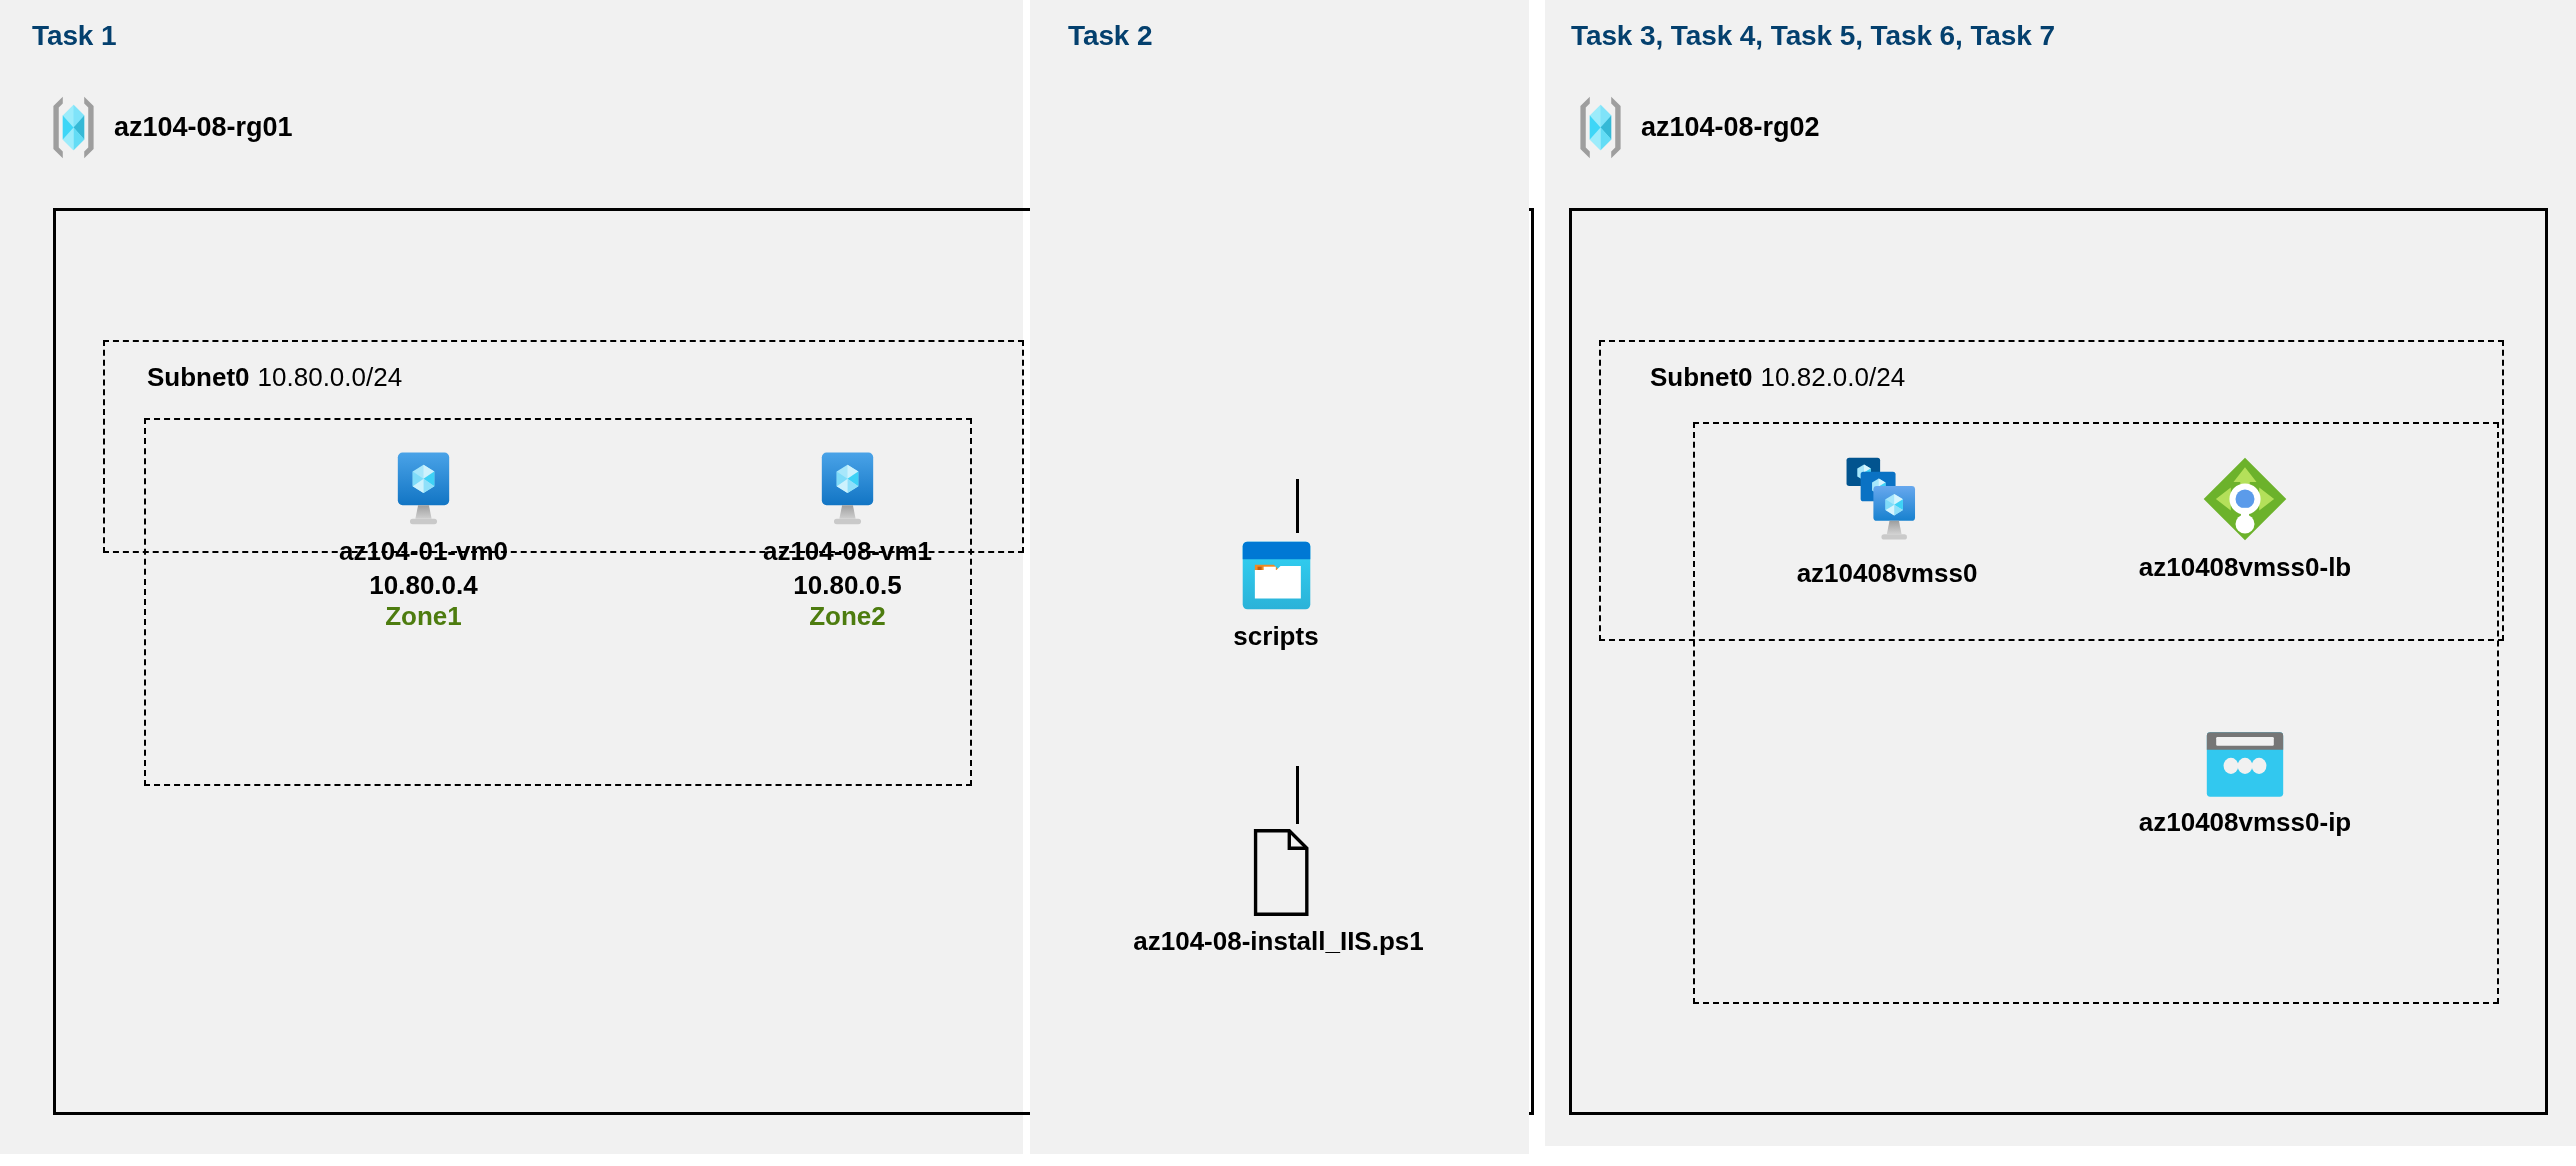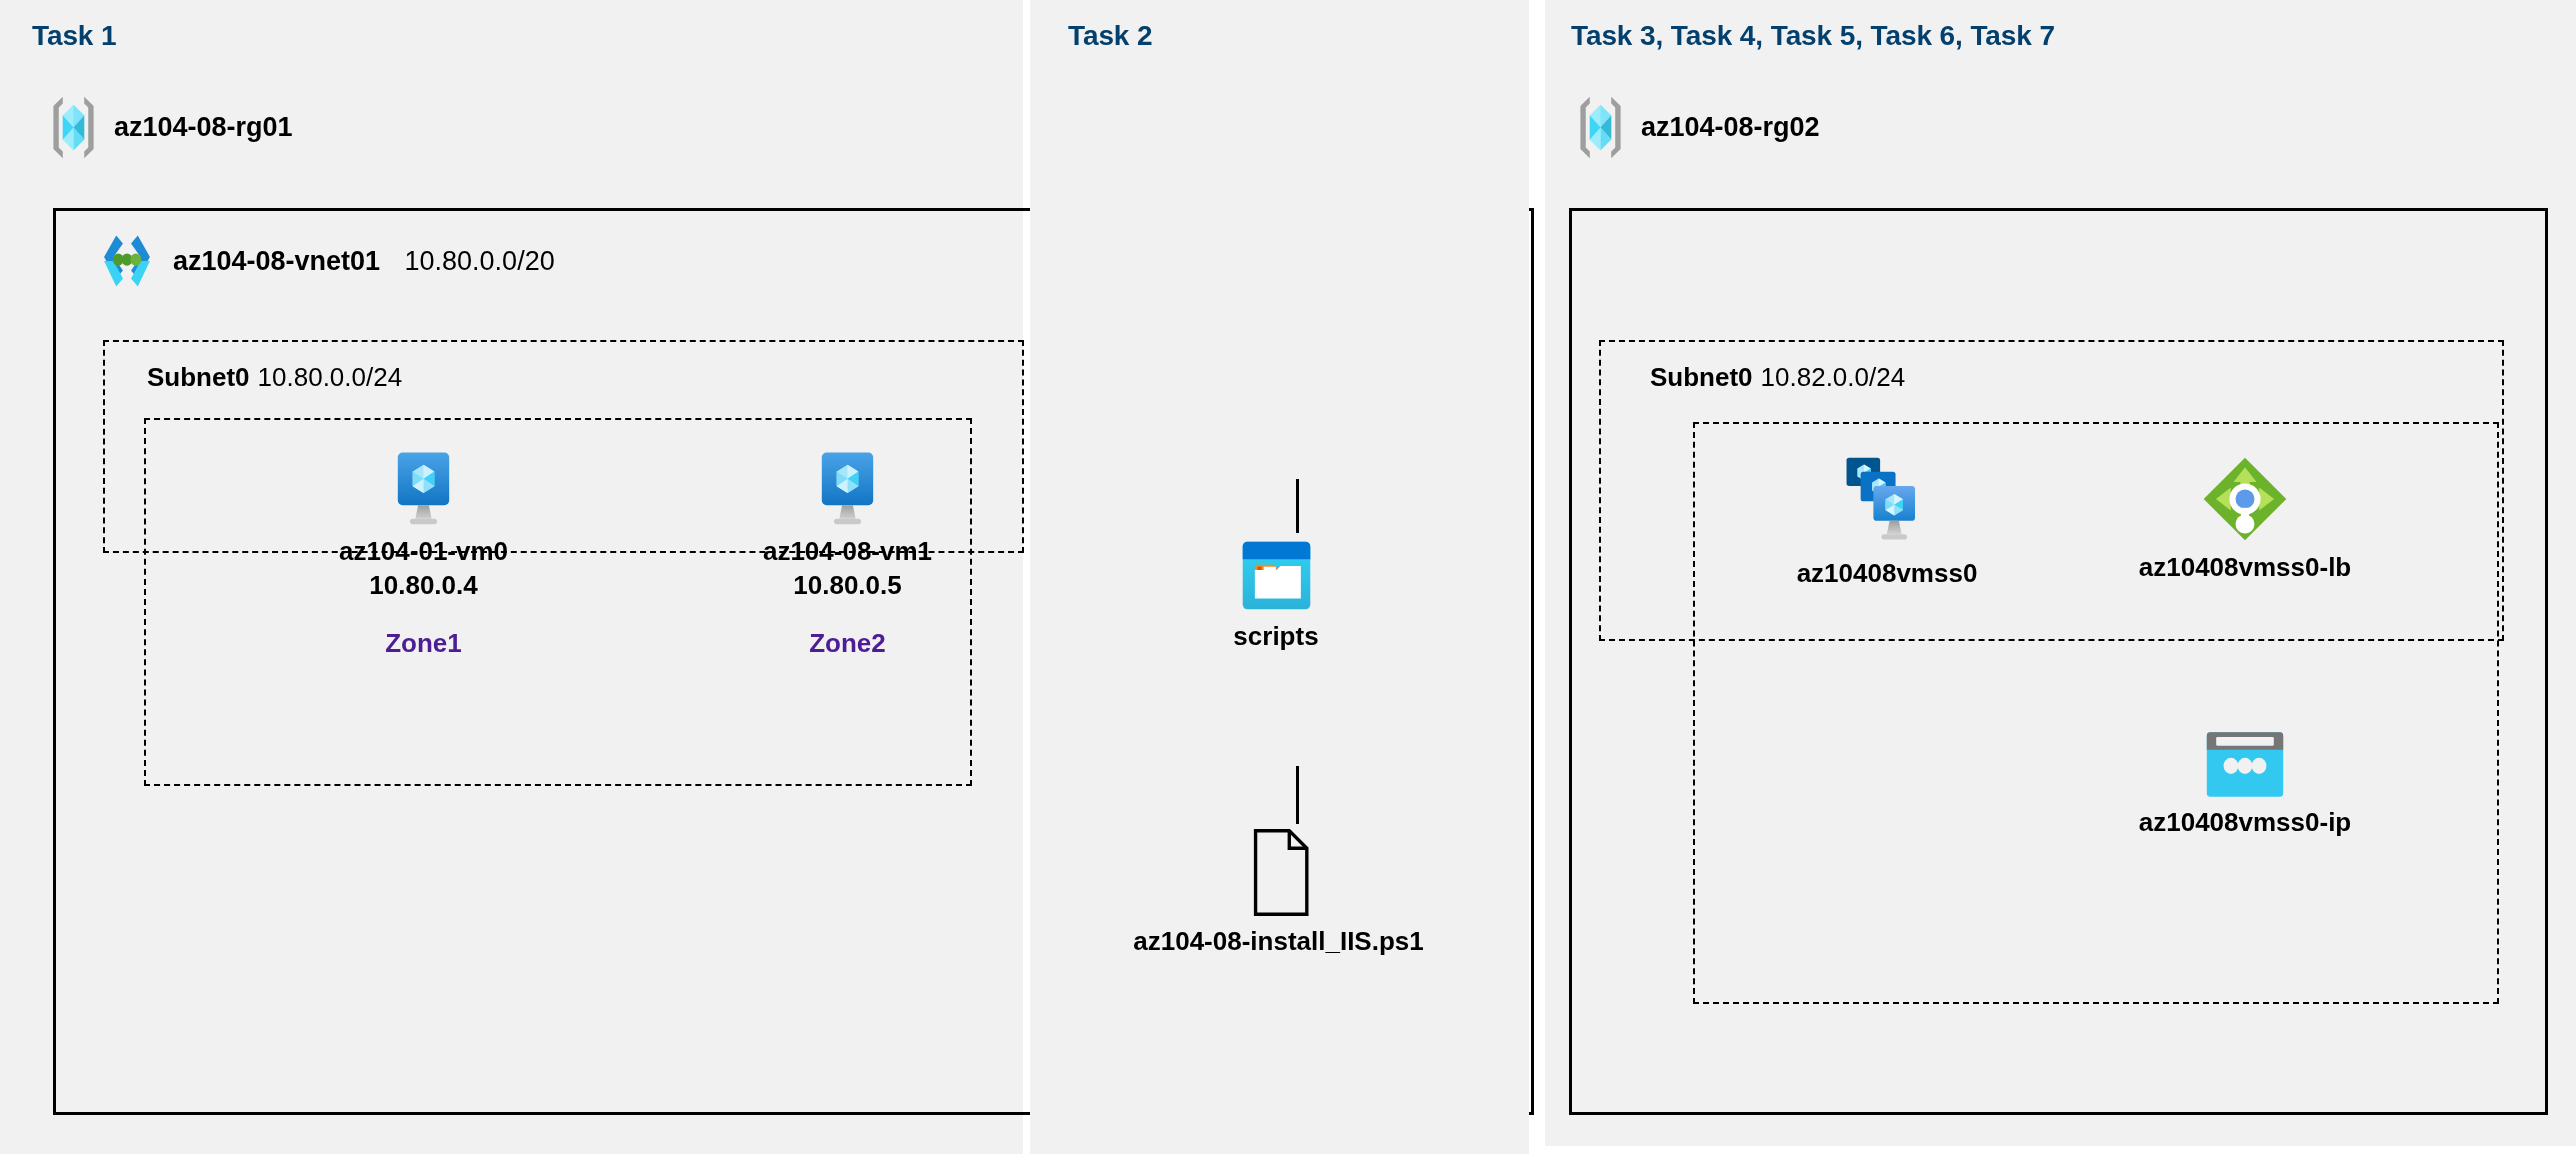--- a/index.html
+++ b/index.html
@@ -53,21 +53,21 @@
   .subnet-head span.cidr{font-weight:normal;margin-left:8px;}
 
   
   #inner-box-1{left:39px; top:76px; width:824px;height:364px;}
   #inner-box-2{left:92px;top:80px; width:802px;height:578px;}
 
   
   .node{position:absolute;display:flex;flex-direction:column;align-items:center;}
   .node-name{font-size:26px;font-weight:bold;color:#000;white-space:nowrap;margin-top:9.4px;text-align:center;}
   .node-sub{font-size:26px;font-weight:bold;color:#000;white-space:nowrap;margin-top:2.7px;text-align:center;}
-  .node-zone{font-size:26px;font-weight:bold;color:#4c1d95;white-space:nowrap;margin-top:27px;text-align:center;}
+  .node-zone{font-size:26px;font-weight:bold;color:#4d7c0f;white-space:nowrap;text-align:center;}
 
   
   #node-vm0{left:136px;top:31px;width:283px;}
   #node-vm1{left:560px;top:31px;width:283px;}
 
   
   #node-storage{left:1133px;top:258px;width:297px;}
   #node-container{left:1165px;top:539px;width:222px;}
   #node-scriptfile{left:1103px;top:828px;width:351px;}
 
@@ -124,35 +124,20 @@
         <polygon points="36,50 52,32 52,68" fill="#35b9d6"></polygon>
         <polygon points="36,50 52,68 36,84" fill="#63dcf5"></polygon>
         <polygon points="36,50 20,68 36,84" fill="#9cecfb"></polygon>
         <polygon points="36,50 20,32 20,68" fill="#3ed6f7"></polygon>
       </svg>
     </span>
     <span class="rg-name">az104-08-rg01</span>
   </div>
 
   <div class="vnet-box" id="vnet-box-1">
-    <div class="vnet-head" id="vnet-head-1">
-      <span>
-        <svg class="icon icon-vnet" viewBox="0 0 92 92">
-          <path d="M30 8 L12 40 L30 72 L40 60 L26 40 L40 20 Z" fill="#1e8bd4"></path>
-          <path d="M12 46 L30 84 L40 72 L26 46 Z" fill="#3ad3f5"></path>
-          <path d="M62 8 L80 40 L62 72 L52 60 L66 40 L52 20 Z" fill="#1e8bd4"></path>
-          <path d="M80 46 L62 84 L52 72 L66 46 Z" fill="#3ad3f5"></path>
-          <ellipse cx="33" cy="44" rx="8" ry="9" fill="#4e9b2c"></ellipse>
-          <ellipse cx="46" cy="44" rx="8" ry="9" fill="#4e9b2c"></ellipse>
-          <ellipse cx="59" cy="44" rx="8" ry="9" fill="#6bb43a"></ellipse>
-        </svg>
-      </span>
-      <span class="vnet-name">az104-08-vnet01</span>
-      <span class="vnet-cidr">10.80.0.0/20</span>
-    </div>
 
     <div class="dashed" id="subnet-box-1">
       <div class="subnet-head" id="subnet-head-1">
         <b>Subnet0</b><span class="cidr">10.80.0.0/24</span>
       </div>
 
       <div class="dashed" id="inner-box-1">
 
         <div class="node" id="node-vm0">
           <span>

